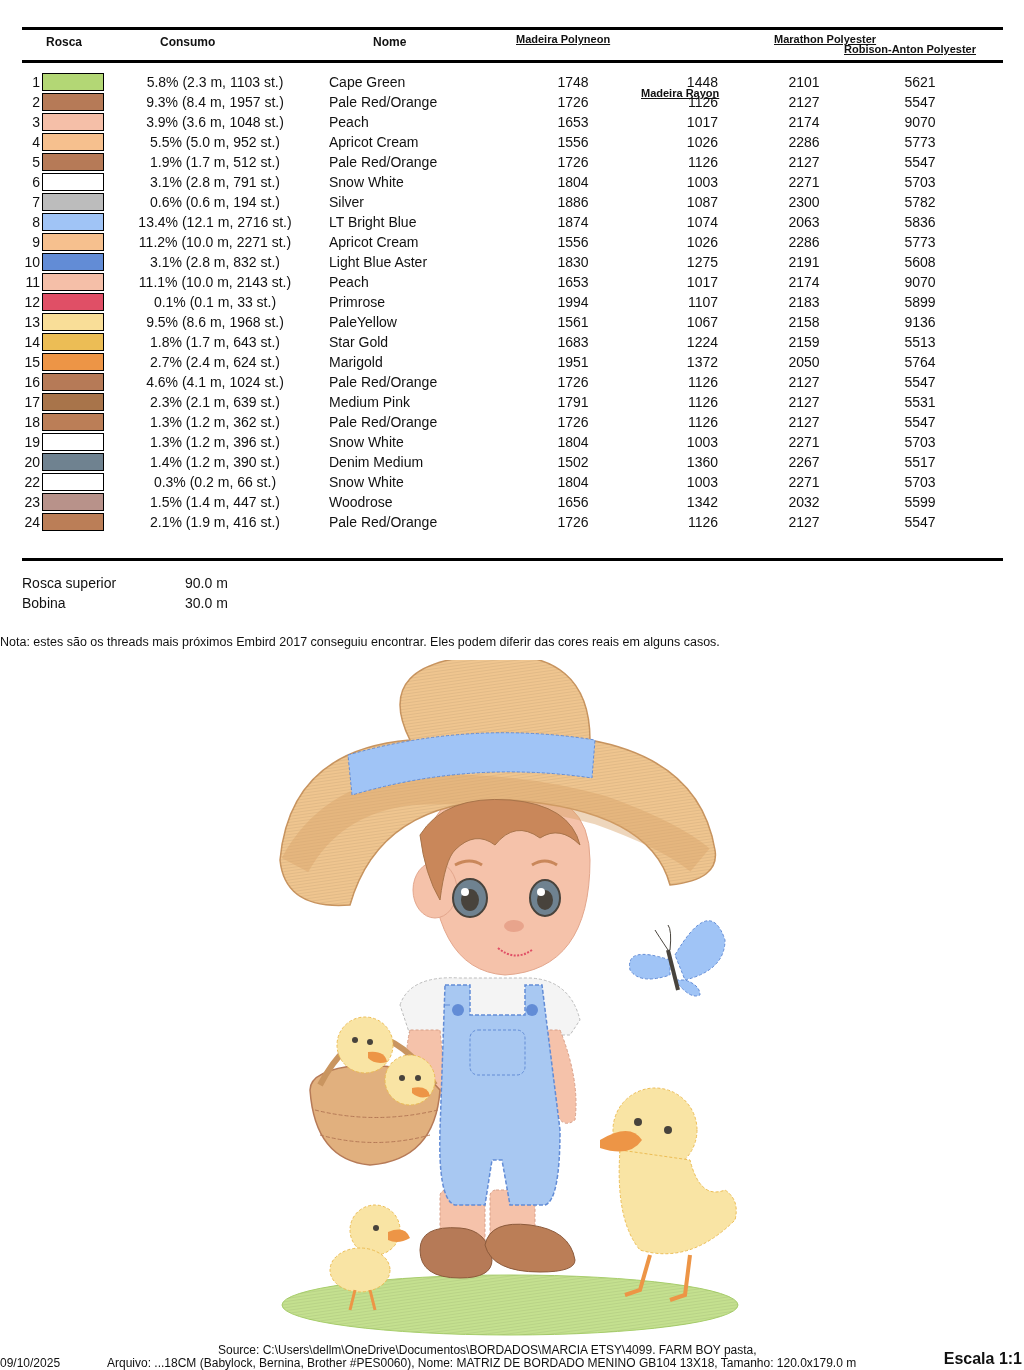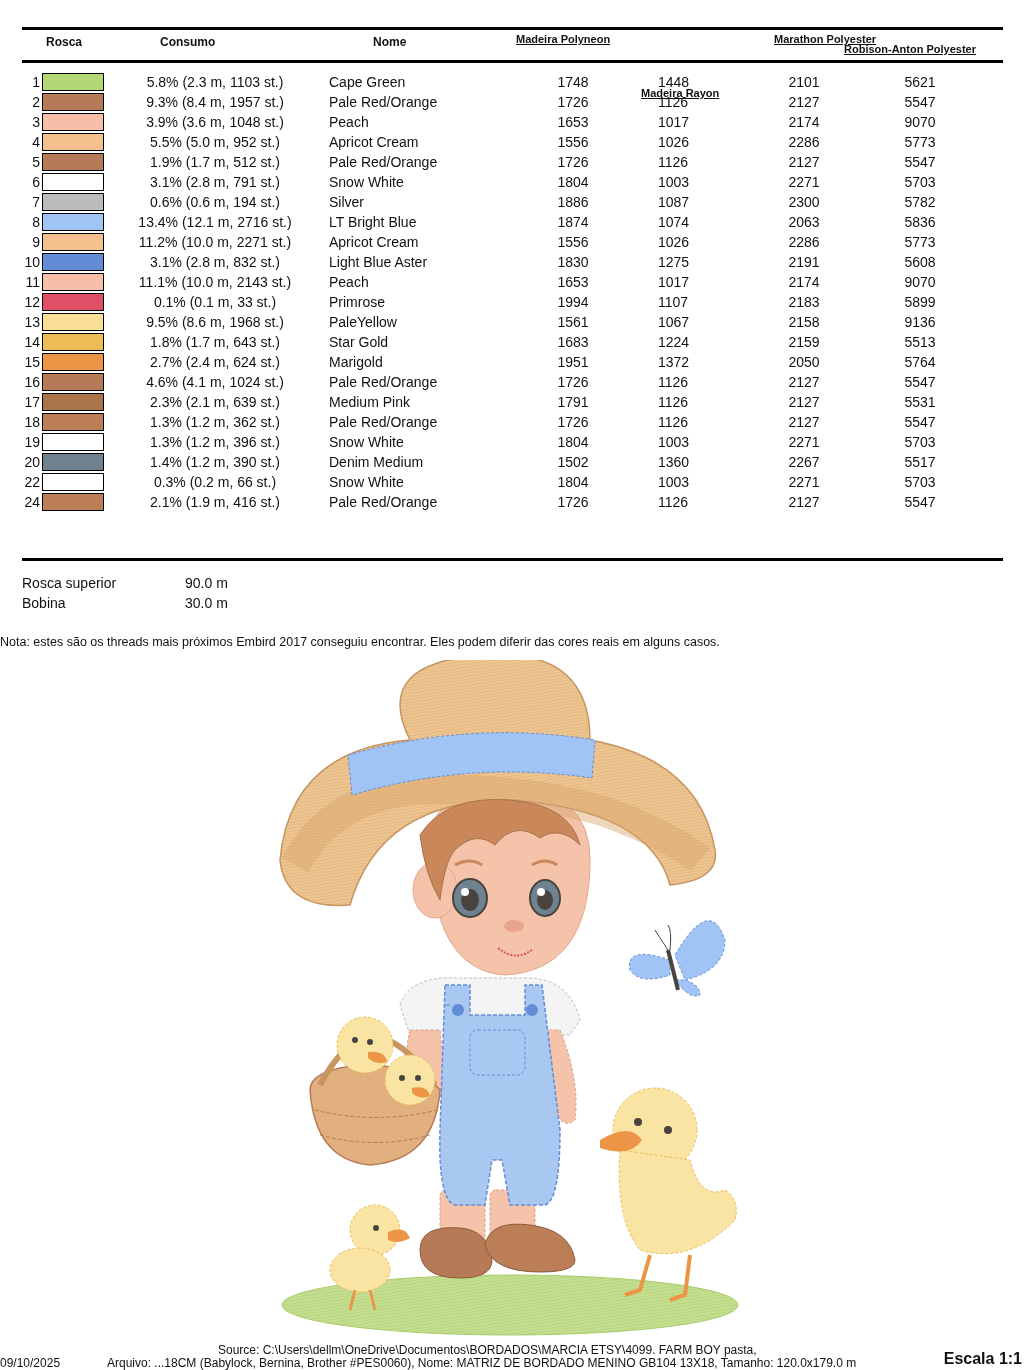--- a/index.html
+++ b/index.html
@@ -8,21 +8,21 @@
   .rule { position: absolute; left: 22px; width: 981px; height: 3px; background: #000; }
   .hdr { position: absolute; font-weight: bold; font-size: 12px; white-space: nowrap; }
   .hdr.small { font-size: 11px; text-decoration: underline; }
   #rows { position: absolute; left: 0; top: 72px; width: 1024px; }
   .row { position: relative; height: 20px; font-size: 14px; }
   .row .num { position: absolute; left: 0; width: 40px; text-align: right; top: 2px; }
   .row .swatch { position: absolute; left: 42px; top: 1px; width: 60px; height: 16px; border: 1px solid #000; }
   .row .cons { position: absolute; left: 120px; width: 190px; text-align: center; top: 2px; white-space: nowrap; }
   .row .nome { position: absolute; left: 329px; top: 2px; white-space: nowrap; }
   .row .c1 { position: absolute; left: 543px; width: 60px; text-align: center; top: 2px; }
-  .row .c2 { position: absolute; left: 658px; width: 60px; text-align: left; top: 2px; }
+  .row .c2 { position: absolute; left: 658px; width: 60px; text-align: right; top: 2px; }
   .row .c3 { position: absolute; left: 774px; width: 60px; text-align: center; top: 2px; }
   .row .c4 { position: absolute; left: 890px; width: 60px; text-align: center; top: 2px; }
   .sum { position: absolute; font-size: 14px; white-space: nowrap; }
   .note { position: absolute; left: 0; top: 635px; font-size: 12.5px; white-space: nowrap; }
   #art { position: absolute; left: 270px; top: 660px; width: 490px; height: 680px; }
   .foot { position: absolute; font-size: 12px; white-space: nowrap; }
   .scale { position: absolute; right: 2px; top: 1350px; font-size: 16px; font-weight: bold; padding-left: 36px; }
 </style>
 </head>
 <body>
@@ -243,20 +243,30 @@
       <span class="num">22</span>
       <span class="swatch" style="background: rgb(255, 255, 255);"></span>
       <span class="cons">0.3% (0.2 m, 66 st.)</span>
       <span class="nome">Snow White</span>
       <span class="c1">1804</span>
       <span class="c2">1003</span>
       <span class="c3">2271</span>
       <span class="c4">5703</span>
     </div>
     <div class="row">
+      <span class="num">23</span>
+      <span class="swatch" style="background: rgb(184, 146, 138);"></span>
+      <span class="cons">1.5% (1.4 m, 447 st.)</span>
+      <span class="nome">Woodrose</span>
+      <span class="c1">1656</span>
+      <span class="c2">1342</span>
+      <span class="c3">2032</span>
+      <span class="c4">5599</span>
+    </div>
+    <div class="row">
       <span class="num">24</span>
       <span class="swatch" style="background: rgb(187, 126, 87);"></span>
       <span class="cons">2.1% (1.9 m, 416 st.)</span>
       <span class="nome">Pale Red/Orange</span>
       <span class="c1">1726</span>
       <span class="c2">1126</span>
       <span class="c3">2127</span>
       <span class="c4">5547</span>
     </div>
   </div>

